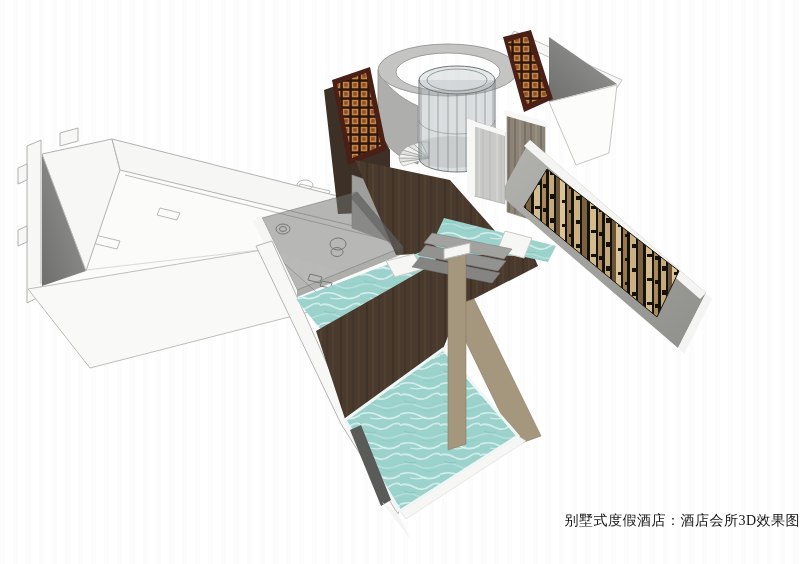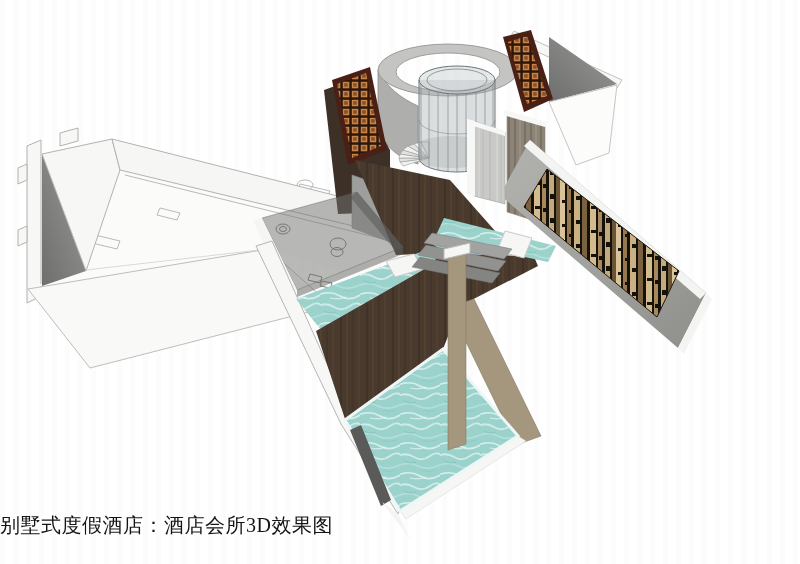--- a/index.html
+++ b/index.html
@@ -6,21 +6,21 @@
   .canvas{
     position:relative;width:800px;height:564px;overflow:hidden;
     background:
       repeating-linear-gradient(90deg, rgba(0,0,0,0.012) 0 5px, rgba(0,0,0,0) 5px 13px),
       #ffffff;
     font-family:"Liberation Serif","DejaVu Serif",serif;
   }
   svg.scene{position:absolute;left:0;top:0;}
   .caption{
     position:absolute;left:0;top:512px;width:100%;
-    text-align:left;font-size:20px;letter-spacing:0.5px;
+    text-align:right;font-size:14px;letter-spacing:0.5px;
     color:var(--captionColor,#111);
   }
   
   .f-water{fill:url(#waterpat);}
   .f-wood{fill:url(#woodpat);}
   .f-lat{fill:url(#latpat);}
   .f-panel{fill:url(#panelpat);}
   .f-concrete{fill:url(#concretepat);}
   .f-tanwood{fill:url(#tanwoodpat);}
   .f-tan{fill:var(--deckTan,#a5967e);}

